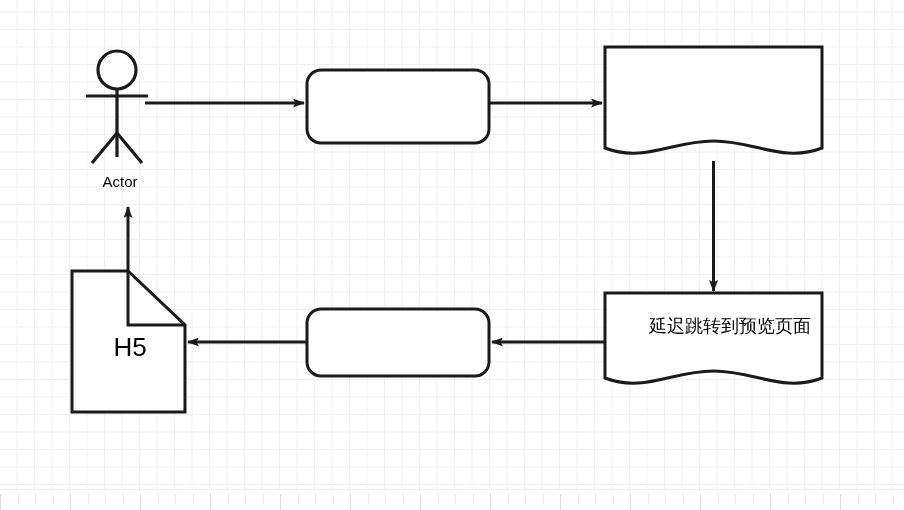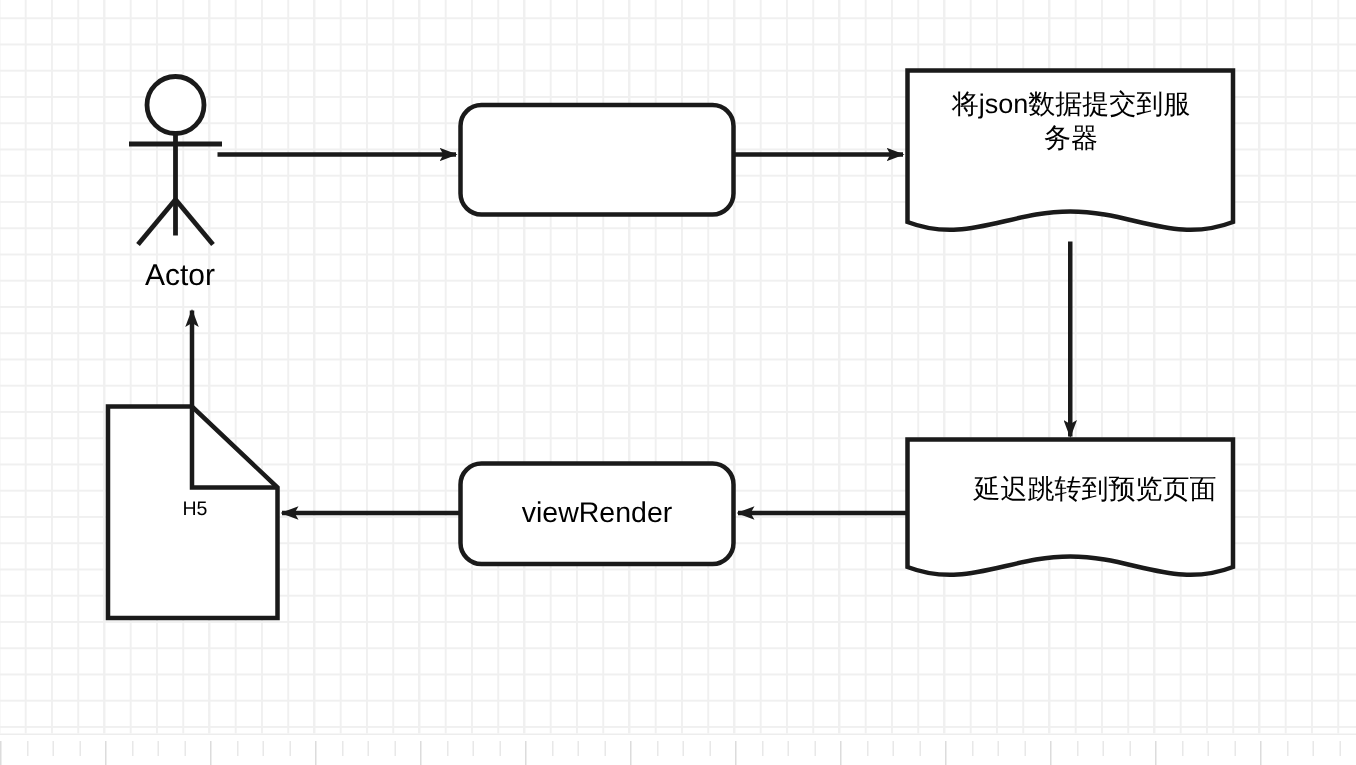--- a/index.html
+++ b/index.html
@@ -66,21 +66,21 @@
     color: #000000;
     line-height: 1.28;
     white-space: pre-wrap;
     pointer-events: none;
     font-family: "Liberation Sans", "DejaVu Sans", sans-serif;
   }
   .label-actor {
     left: 70px;
     top: 172px;
     width: 100px;
-    font-size: 20px;
+    font-size: 15px;
   }
   .label-preview-action {
     left: 307px;
     top: 92px;
     width: 182px;
     font-size: 19px;
   }
   .label-submit-json {
     left: 610px;
     top: 58px;
@@ -96,21 +96,21 @@
   .label-view-render {
     left: 307px;
     top: 331px;
     width: 182px;
     font-size: 19px;
   }
   .label-h5 {
     left: 90px;
     top: 331px;
     width: 80px;
-    font-size: 13px;
+    font-size: 26px;
   }
 </style>
 </head>
 <body>
 
 <div id="canvas-root">
 
   <div class="grid-layer"></div>
 
   <svg class="svg-layer" width="904" height="510" viewBox="0 0 904 510">
@@ -154,26 +154,23 @@
       <path d="M72,271 L128,271 L185,325 L185,412 L72,412 Z" fill="#ffffff" stroke="#1a1a1a" stroke-width="3" stroke-linejoin="miter"></path>
       <polyline points="128,271 128,325 185,325" fill="none" stroke="#1a1a1a" stroke-width="3" stroke-linejoin="miter"></polyline>
     </g>
 
     <line x1="128" y1="271" x2="128" y2="207" stroke="#1a1a1a" stroke-width="3" marker-end="url(#arrowhead)"></line>
   </svg>
 
   <div class="shape-label label-actor">Actor</div>
 
 
-  <div class="shape-label label-submit-json">将json数据提交到服
-务器</div>
 
   <div class="shape-label label-delay-redirect">延迟跳转到预览页面</div>
 
-  <div class="shape-label label-view-render">viewRender</div>
 
   <div class="shape-label label-h5">H5</div>
 
   <div class="ruler-strip" id="ruler-strip">
       <div class="tick major" style="left: 0px;"></div>
       <div class="tick" style="left: 18px;"></div>
       <div class="tick" style="left: 35px;"></div>
       <div class="tick" style="left: 53px;"></div>
       <div class="tick major" style="left: 70px;"></div>
       <div class="tick" style="left: 88px;"></div>

